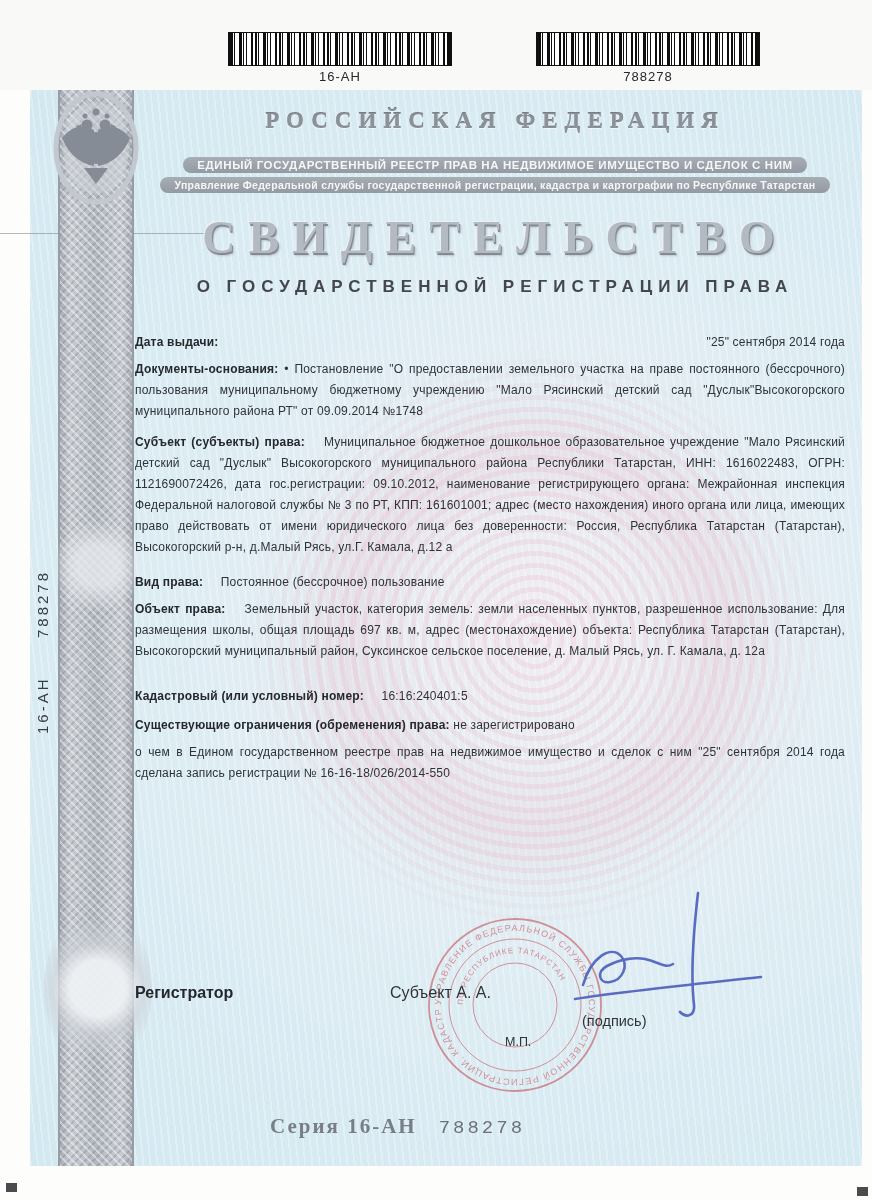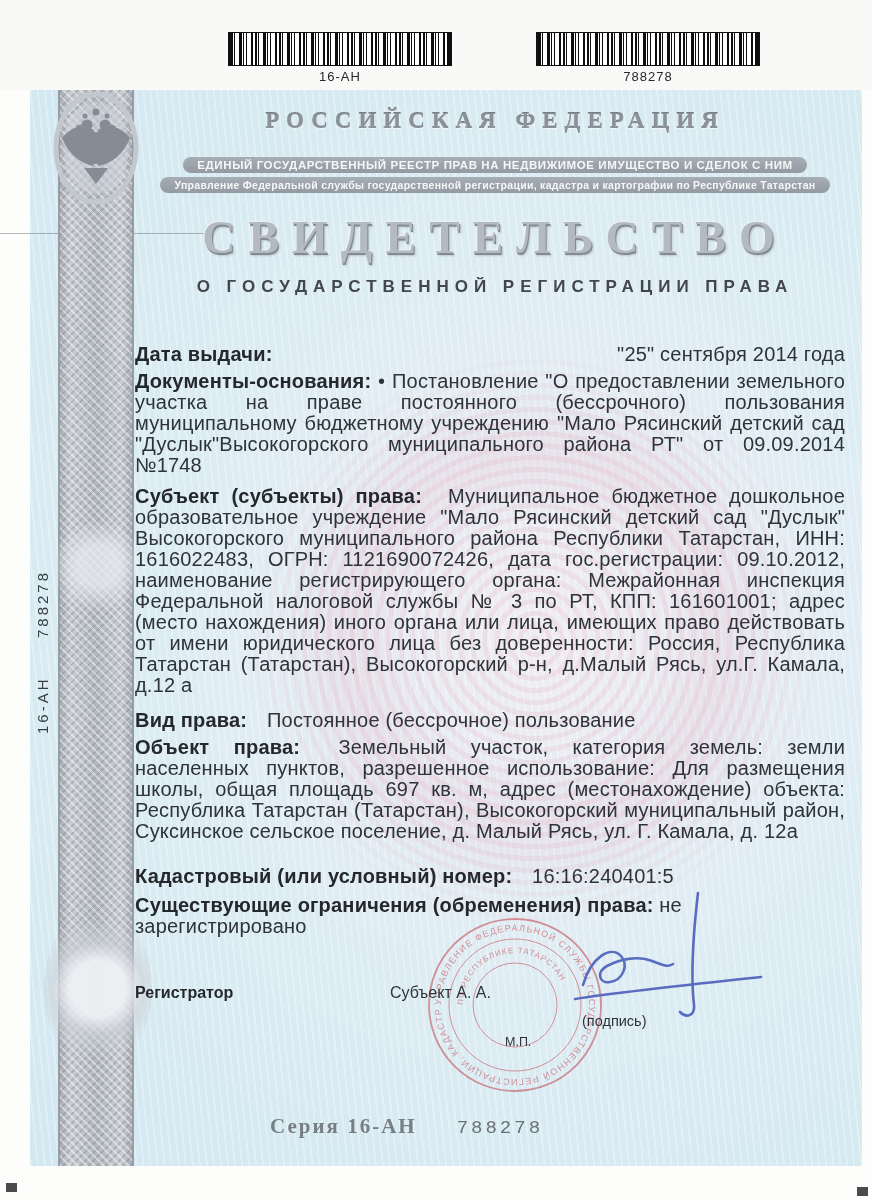--- a/index.html
+++ b/index.html
@@ -71,40 +71,40 @@
     background:linear-gradient(180deg,#a7adb4,#949aa2); color:#f5f7f9; font-weight:bold; }
   .band1 { font-size:11.5px; letter-spacing:.6px; }
   .band2 { font-size:10.5px; letter-spacing:.3px; margin-top:4px; }
 
   .title-main { margin-top:18px; font-family:"Liberation Serif", serif; font-weight:bold;
     font-size:46px; letter-spacing:13px; color:#b4bac2;
     text-shadow:1px 2px 0 #848a93, -1px -1px 0 #edf0f3, 2px 3px 2px rgba(120,126,134,.35); }
   .title-sub { margin-top:13px; font-size:17px; font-weight:bold; letter-spacing:6px; color:#43474d; }
 
   
-  .fields { position:absolute; left:135px; top:344px; width:710px;
-    font-size:20px; line-height:21px; color:#2e3338; letter-spacing:.2px; }
+  .fields { position:absolute; left:135px; top:332px; width:710px;
+    font-size:12px; line-height:21px; color:#2e3338; letter-spacing:.2px; }
   .fields b { color:#24282c; }
   .row-date { display:flex; justify-content:space-between; }
   .para { text-align:justify; }
   .mt6 { margin-top:6px; } .mt8 { margin-top:8px; } .mt10 { margin-top:10px; }
   .mt14 { margin-top:14px; } .mt24 { margin-top:24px; }
   .gap-sm { padding-left:14px; } .gap-md { padding-left:14px; }
 
   
   .sign-label { position:absolute; left:135px; top:984px; font-size:16px; font-weight:bold; color:#24282c; }
   .sign-name { position:absolute; left:390px; top:984px; font-size:16px; color:#2e3338; }
   .sign-mp { position:absolute; left:505px; top:1012px; font-size:12.5px; color:#2e3338;margin-top:23px; }
   .sign-caption { position:absolute; left:582px; top:1013px; font-size:14.5px; color:#2e3338; }
 
   .stamp { position:absolute; left:425px; top:915px; width:180px; height:180px; opacity:.62; }
   .signature { position:absolute; left:565px; top:885px; width:205px; height:145px; }
 
   
-  .footer { position:absolute; left:270px; top:1114px; display:flex; align-items:baseline; gap:40px; }
+  .footer { position:absolute; left:270px; top:1114px; display:flex; align-items:baseline; gap:22px; }
   .footer-series { font-family:"Liberation Serif", serif; font-weight:bold; font-size:21px;
     letter-spacing:2px; color:#787e85; }
   .footer-number { font-family:"Liberation Mono", monospace; font-size:19px; letter-spacing:3px; color:#6c7278; }
 </style>
 </head>
 <body>
 
 <div class="page">
 
   <div class="blue-field">
@@ -184,20 +184,21 @@
       <span class="gap-md">Земельный участок, категория земель: земли населенных пунктов, разрешенное использование: Для размещения школы, общая площадь 697 кв. м, адрес (местонахождение) объекта: Республика Татарстан (Татарстан), Высокогорский муниципальный район, Суксинское сельское поселение,  д. Малый Рясь, ул. Г. Камала, д. 12а</span>
     </div>
     <div class="mt24">
       <b>Кадастровый (или условный) номер:</b>
       <span class="gap-sm">16:16:240401:5</span>
     </div>
     <div class="mt8">
       <b>Существующие ограничения (обременения) права:</b>
       <span>не зарегистрировано</span>
     </div>
+    <div class="para mt6">о чем в Едином государственном реестре прав на недвижимое имущество и сделок с ним  "25" сентября 2014 года сделана запись регистрации № 16-16-18/026/2014-550</div>
   </div>
 
   <div class="stamp">
     <svg viewBox="0 0 180 180" xmlns="http://www.w3.org/2000/svg">
       <defs>
         <path id="stamp-outer-path" d="M90,90 m-74,0 a74,74 0 1,1 148,0 a74,74 0 1,1 -148,0"></path>
         <path id="stamp-inner-path" d="M90,90 m-52,0 a52,52 0 1,1 104,0 a52,52 0 1,1 -104,0"></path>
       </defs>
       <circle cx="90" cy="90" r="86" fill="none" stroke="#c4565c" stroke-width="1.8"></circle>
       <circle cx="90" cy="90" r="66" fill="none" stroke="#c4565c" stroke-width="1"></circle>

